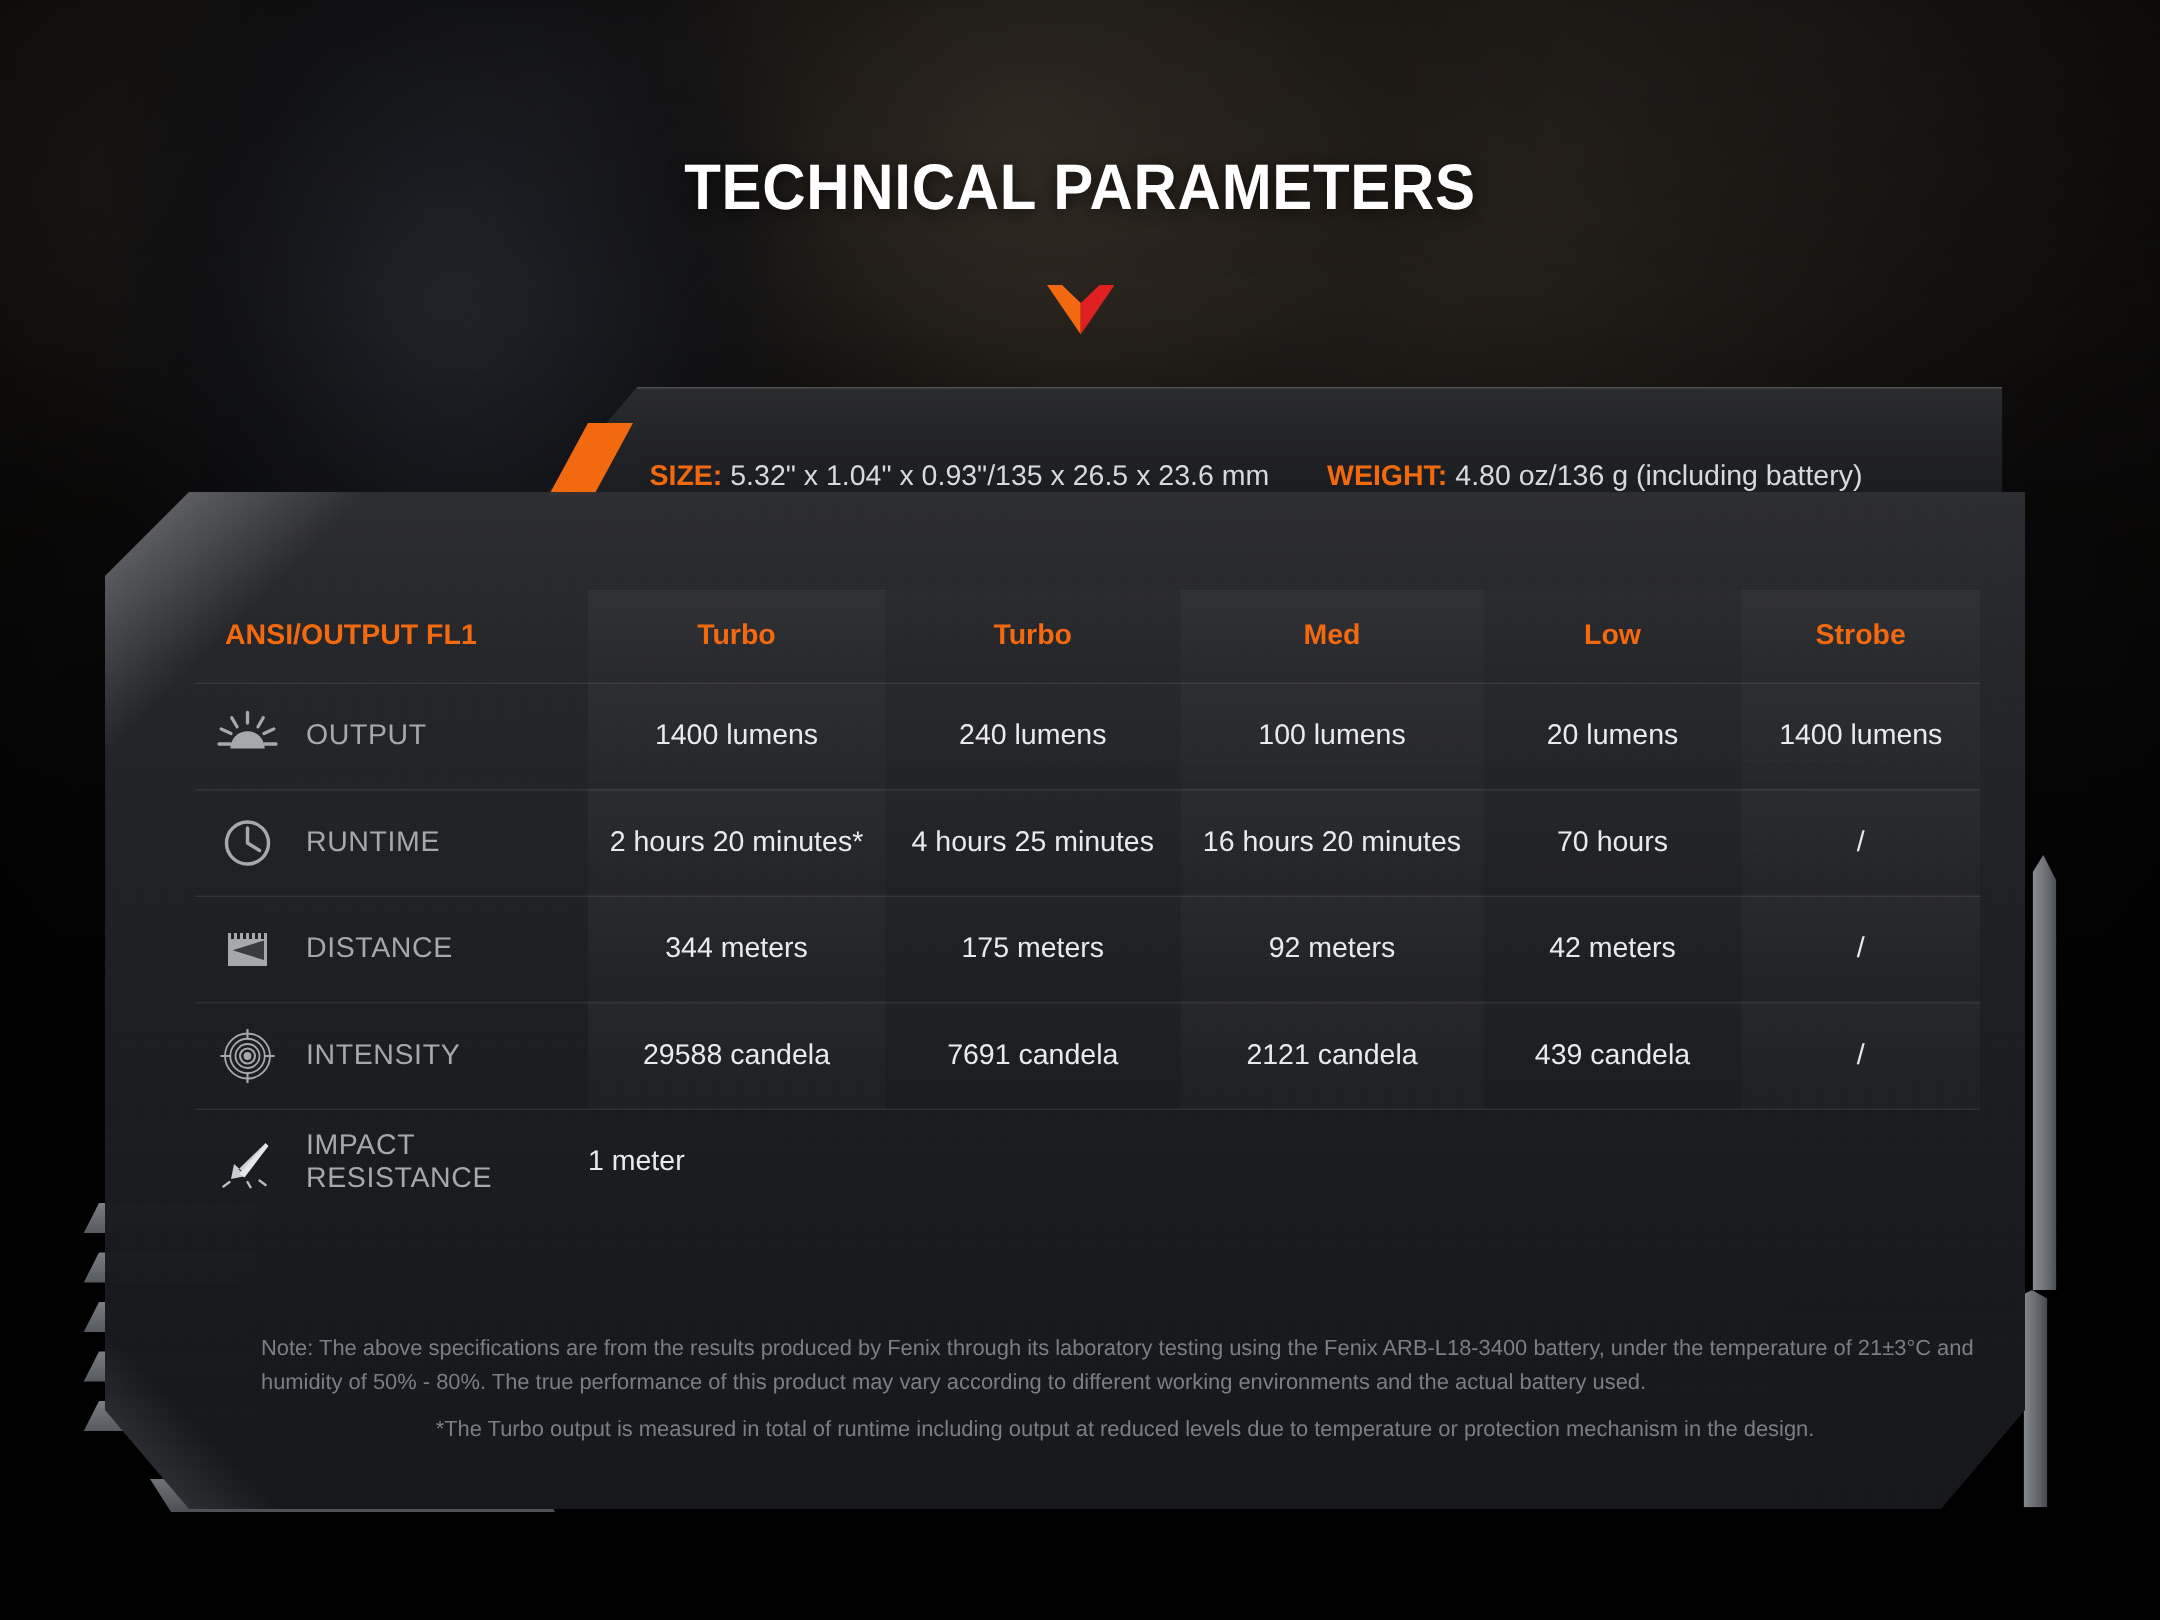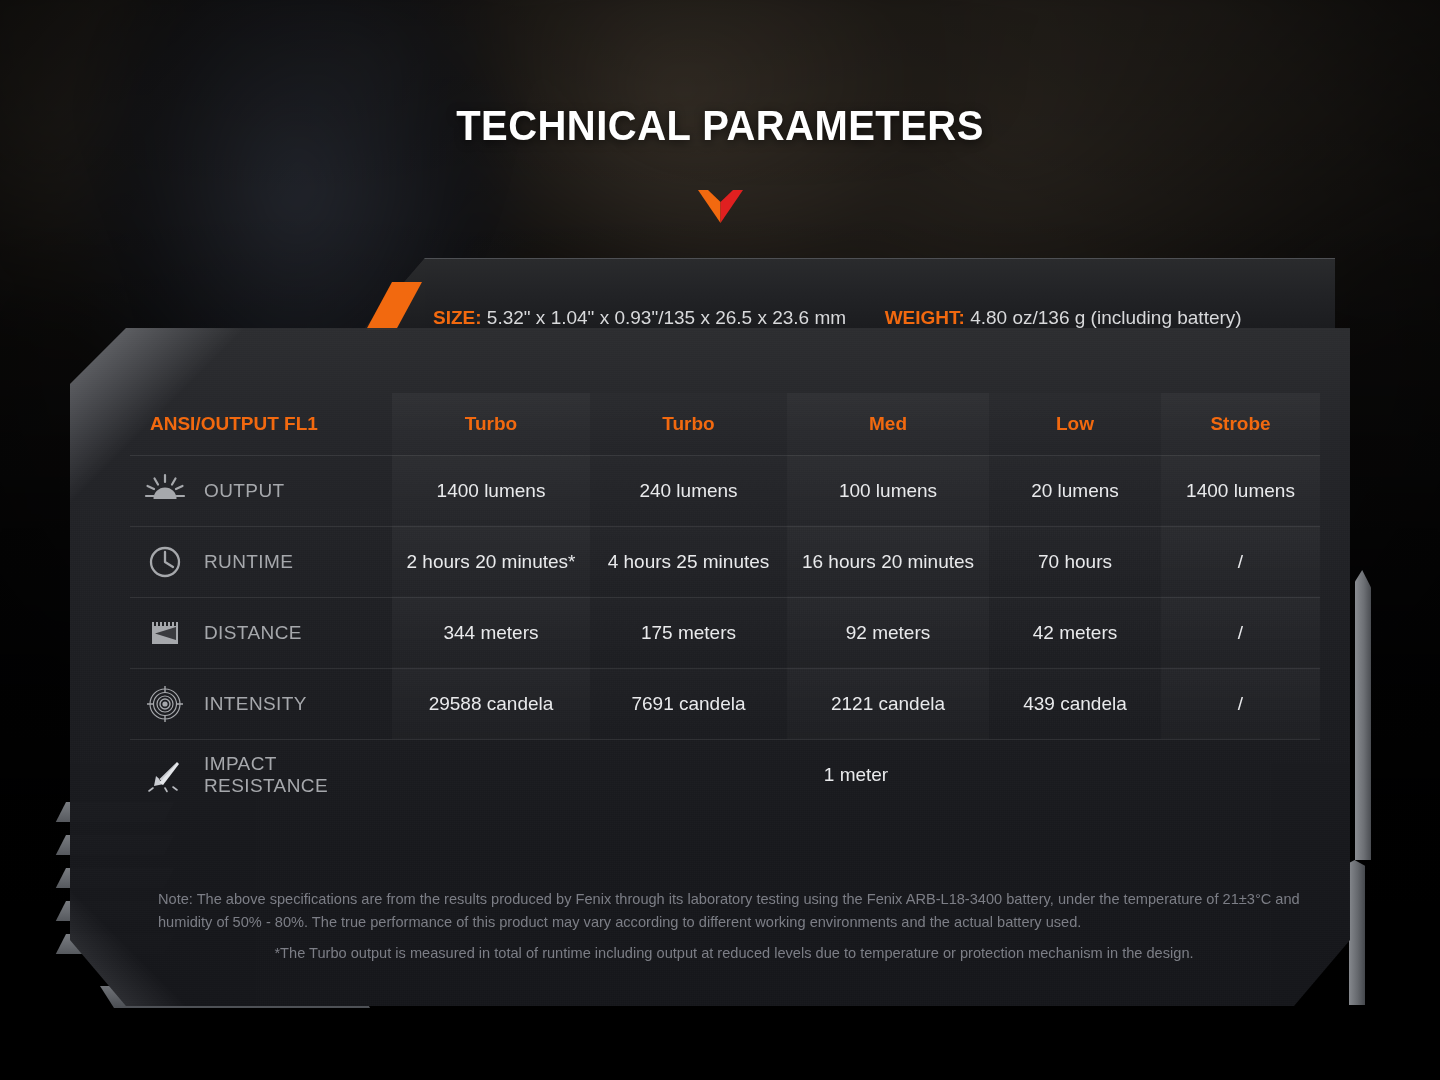--- a/index.html
+++ b/index.html
@@ -145,25 +145,25 @@
   }
   td.label {
     vertical-align:middle; padding-left:14px;
     color:#a6a8ac; font-size:19px; letter-spacing:0.4px;
   }
   td.label .lbl-flex { display:flex; align-items:center; gap:18px; }
   .ico { width:42px; height:40px; flex:0 0 42px; display:block; }
 
   tr.sep > * { border-top:1px solid rgba(255,255,255,0.085); }
 
-  td.merged { text-align:center; color:#e9eaec; font-size:19px; vertical-align:middle; }
+  td.merged { color:#e9eaec; font-size:19px; vertical-align:middle; }
 
   
   #note {
-    position:absolute; left:158px; top:888px; width:1152px;
+    position:absolute; left:174px; top:888px; width:1152px;
     color:#7c7e86; font-size:14.6px; line-height:22.5px;
   }
   #note p.second { margin-top:9px;text-align:center; }
 </style>
 </head>
 <body>
 
 <div id="stage">
 
   <div id="bg-photo"></div>

